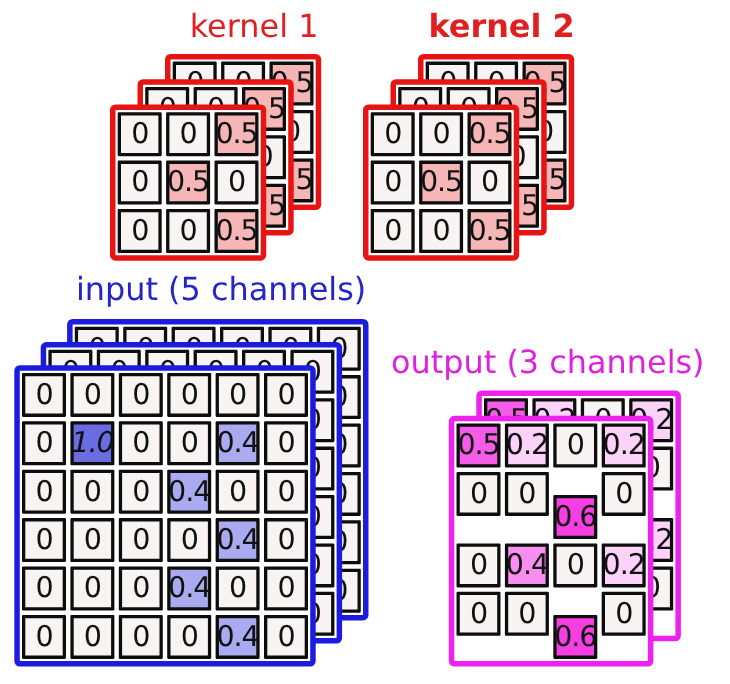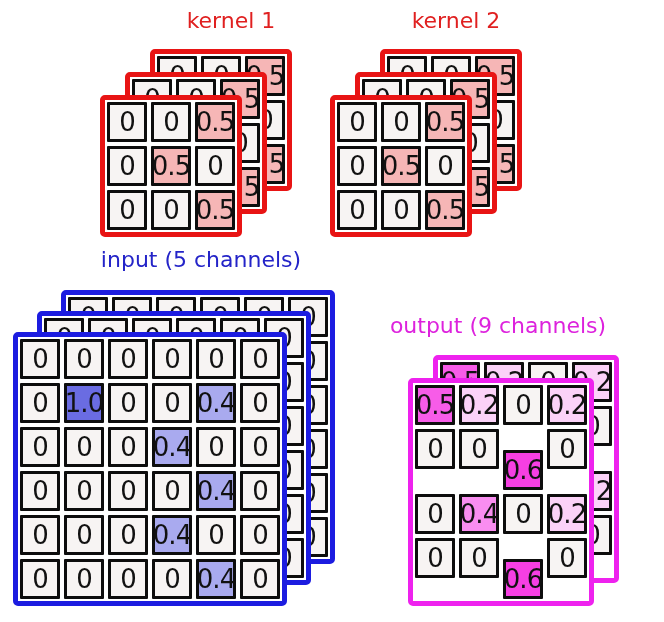--- a/index.html
+++ b/index.html
@@ -10,30 +10,30 @@
   .figure {
     position: relative;
     width: 664px;
     height: 622px;
     background: #ffffff;
     overflow: hidden;
   }
   .title {
     position: absolute;
     text-align: center;
-    font-size: 22px;
+    font-size: 29px;
     line-height: 1.15;
     white-space: nowrap;
   }
   .t-red  { color: var(--red-text); }
   .t-blue { color: var(--blue-text); }
   .t-mag  { color: var(--magenta-text); }
 
   #t-k1  { left: 131px; top: 8px;   width: 200px; }
-  #t-k2  { left: 356px; top: 8px;   width: 200px; }
+  #t-k2  { left: 356px; top: 8px;   width: 200px; font-weight: bold; }
   #t-in  { left: 51px;  top: 247px; width: 300px; }
   #t-out { left: 345px; top: 313px; width: 306px; }
 
   .layers { position: absolute; }
   #l-k1  { left: 100px; top: 49px;  }
   #l-k2  { left: 330px; top: 49px;  }
   #l-in  { left: 13px;  top: 290px; }
   #l-out { left: 408px; top: 355px; }
 
   .layer {
@@ -59,35 +59,35 @@
     color: #111111;
     display: flex;
     align-items: center;
     justify-content: center;
     font-size: 26px;
     line-height: 1;
     white-space: nowrap;
     letter-spacing: -1px;
   }
   .f-r  { background: var(--fill-kernel); }
-  .f-b1 { background: var(--fill-input-strong); }
+  .f-b1 { background: var(--fill-input-strong); font-style: italic; }
   .f-b2 { background: var(--fill-input-light); }
   .f-m6 { background: var(--fill-out-06); margin-top: 21px; }
   .f-m5 { background: var(--fill-out-05); }
   .f-m4 { background: var(--fill-out-04); }
   .f-m2 { background: var(--fill-out-02); }
 </style>
 </head>
 <body>
 
 <div class="figure">
   <div class="title t-red" id="t-k1">kernel 1</div>
   <div class="title t-red" id="t-k2">kernel 2</div>
   <div class="title t-blue" id="t-in">input (5 channels)</div>
-  <div class="title t-mag" id="t-out">output (9 channels)</div>
+  <div class="title t-mag" id="t-out">output (3 channels)</div>
 
   <div class="layers k" id="l-k1">
       <div class="layer" style="left: 50px; top: 0px; grid-template-columns: repeat(3, 40px);">
         <div class="cell">0</div>
         <div class="cell">0</div>
         <div class="cell f-r">0.5</div>
         <div class="cell">0</div>
         <div class="cell f-r">0.5</div>
         <div class="cell">0</div>
         <div class="cell">0</div>

